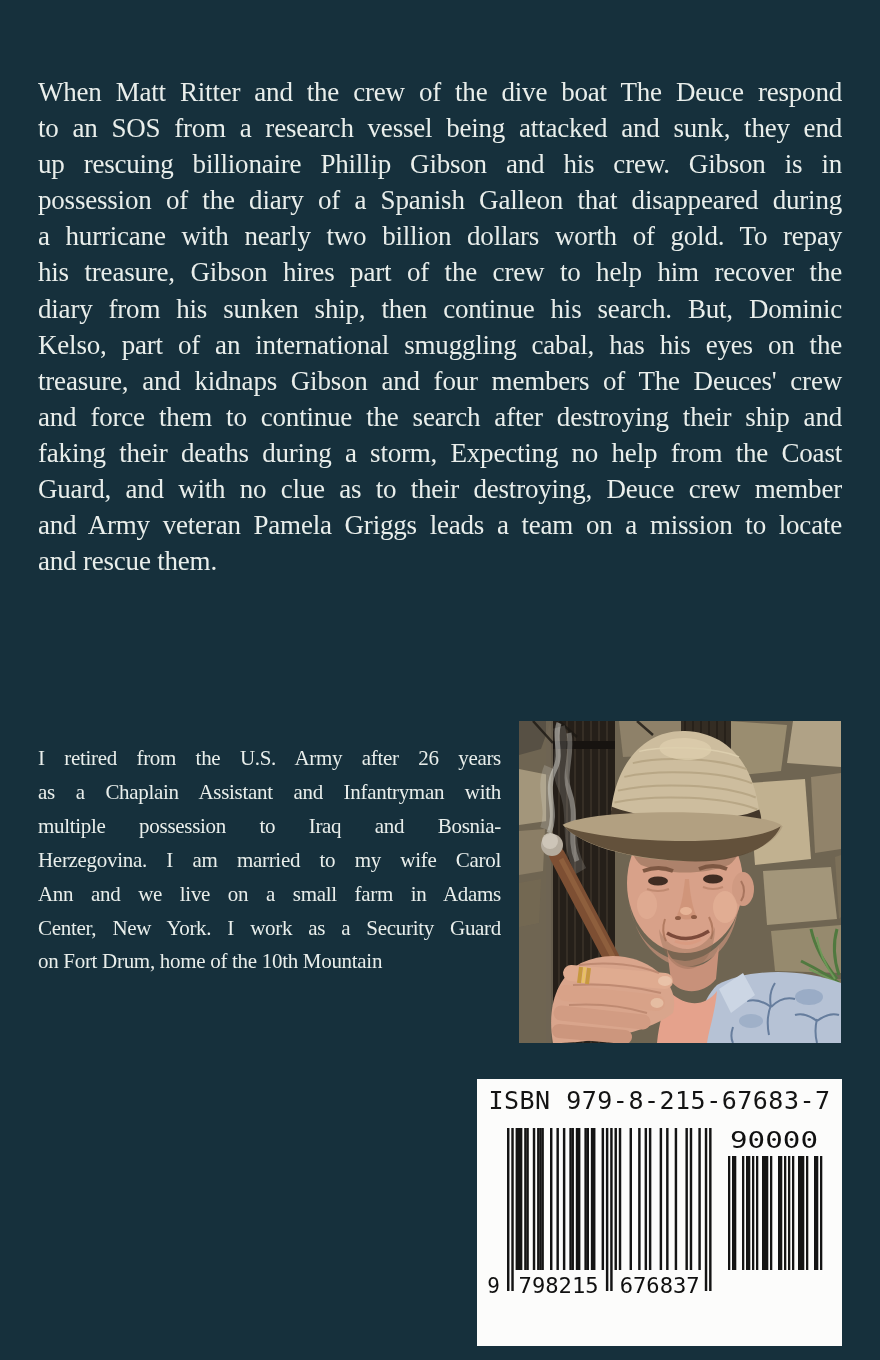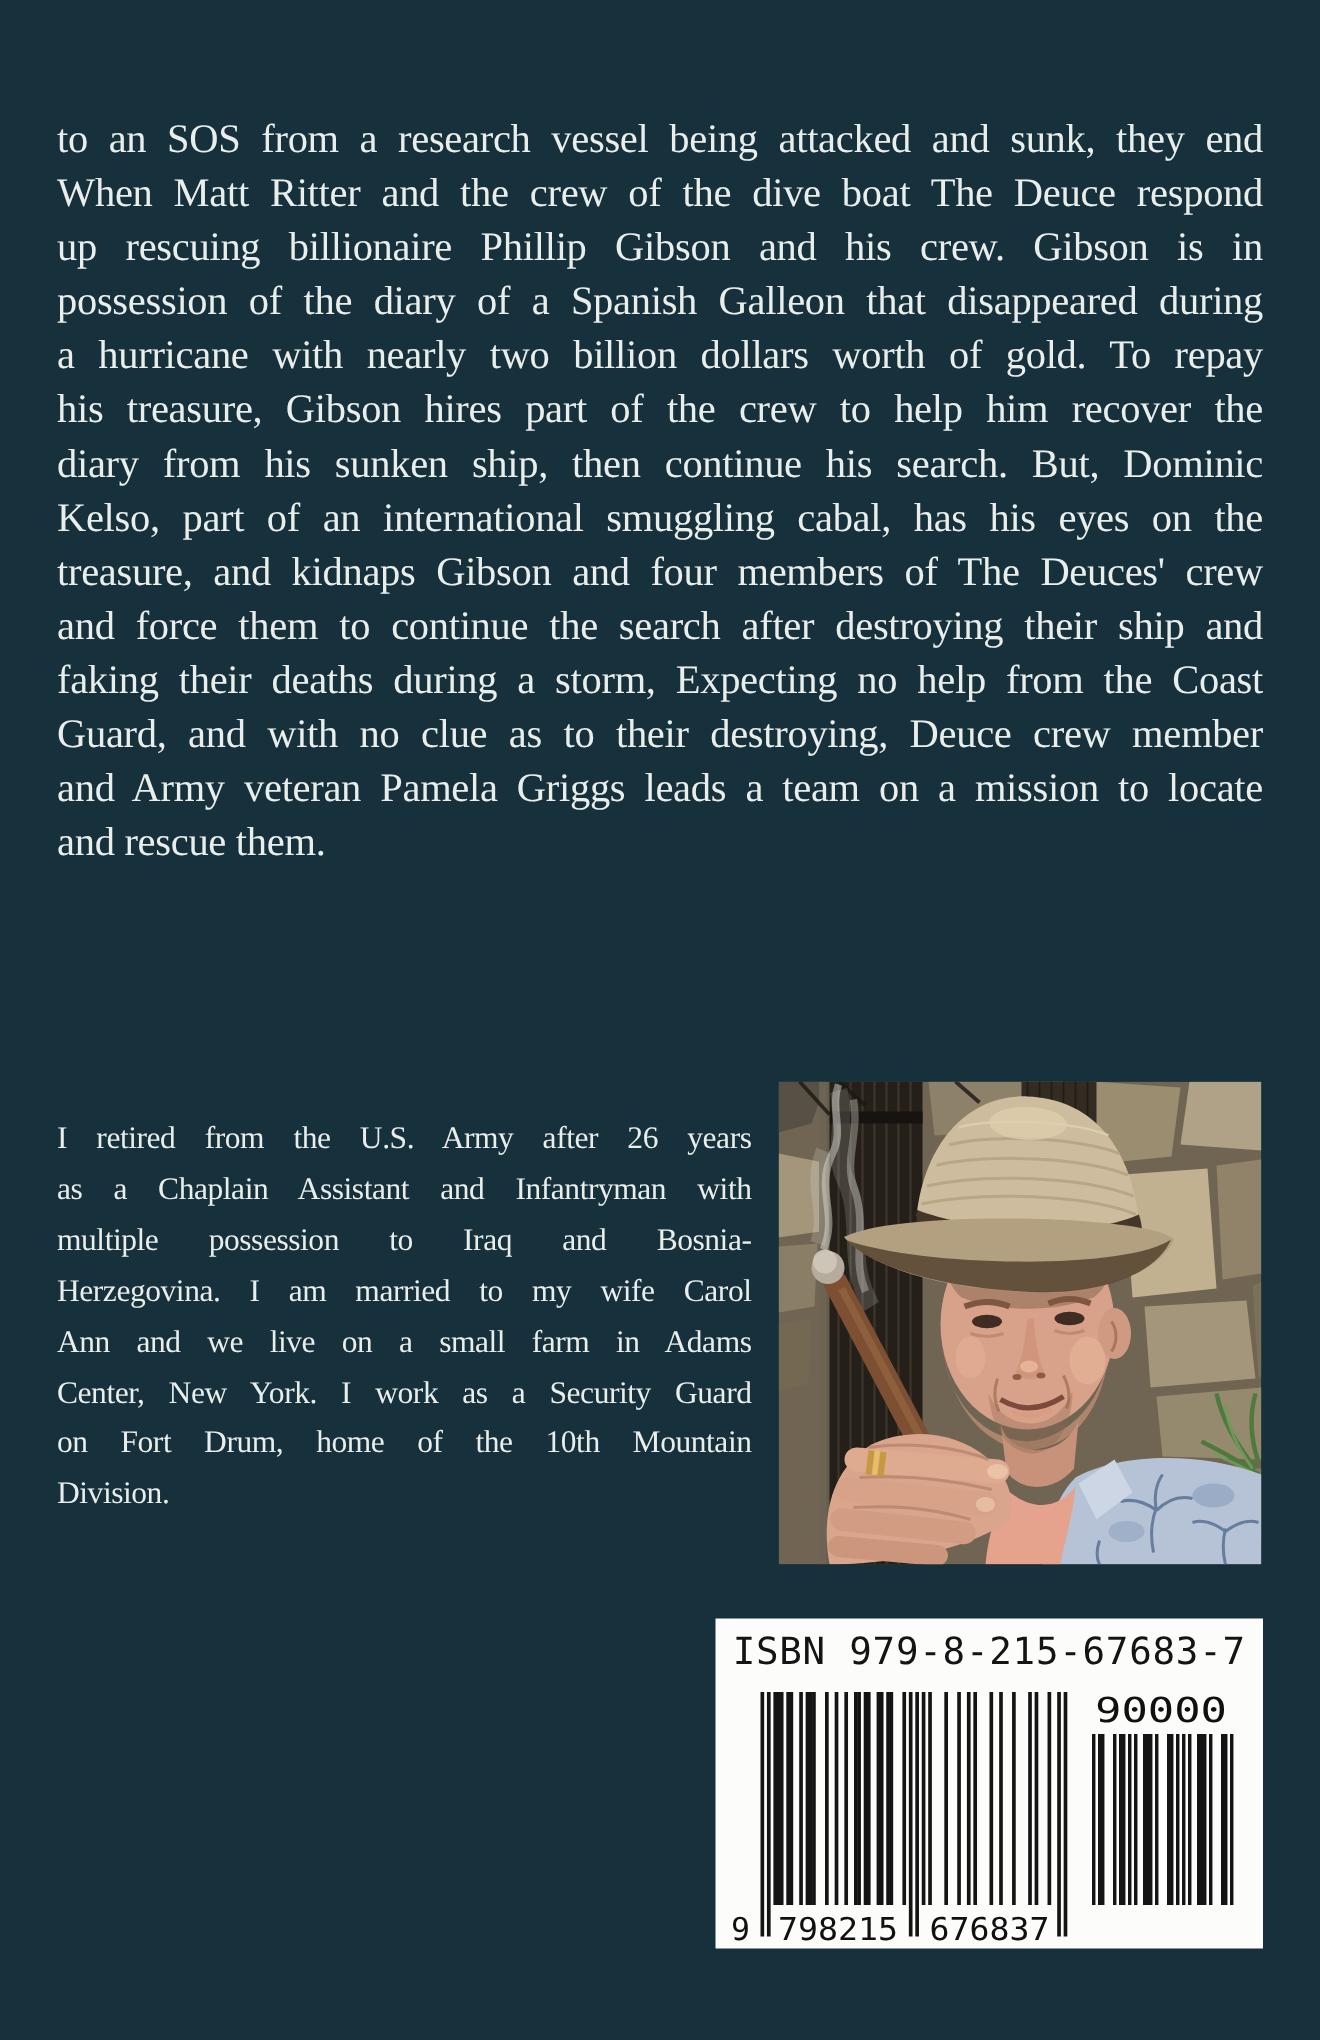--- a/index.html
+++ b/index.html
@@ -6,33 +6,33 @@
   .cover{position:relative;width:880px;height:1360px;background:#16303c;overflow:hidden;
          font-family:"Liberation Serif","DejaVu Serif",serif;color:#e9eeeb;}
   .synopsis{position:absolute;left:38px;top:74px;width:804px;
             font-size:27px;line-height:36.1px;letter-spacing:-0.2px;}
   .bio{position:absolute;left:38px;top:742px;width:463px;
        font-size:21px;line-height:33.9px;letter-spacing:-0.3px;}
   .jline{white-space:nowrap;overflow:visible;text-align:justify;text-align-last:justify;}
   .jline:last-child{text-align-last:left;}
   .photo{position:absolute;left:519px;top:721px;width:322px;height:322px;overflow:hidden;}
   .photo svg{display:block;}
-  .barcode-box{position:absolute;left:477px;top:1079px;width:365px;height:220px;background:#fcfcfb;}
+  .barcode-box{position:absolute;left:477px;top:1079px;width:365px;height:267px;background:#fcfcfb;}
   .isbn-label{height:36px;padding-top:7px;text-align:center;color:#141414;
               font-family:"DejaVu Sans Mono",monospace;font-size:25px;letter-spacing:0.5px;}
   #barcode-svg{display:block;margin:0 auto;}
 </style>
 </head>
 <body>
 
 <div class="cover" style="background: rgb(22, 48, 60); color: rgb(233, 238, 235);">
 
   <div class="synopsis">
+      <div class="jline">When Matt Ritter and the crew of the dive boat The Deuce respond</div>
       <div class="jline">to an SOS from a research vessel being attacked and sunk, they end</div>
-      <div class="jline">When Matt Ritter and the crew of the dive boat The Deuce respond</div>
       <div class="jline">up rescuing billionaire Phillip Gibson and his crew. Gibson is in</div>
       <div class="jline">possession of the diary of a Spanish Galleon that disappeared during</div>
       <div class="jline">a hurricane with nearly two billion dollars worth of gold. To repay</div>
       <div class="jline">his treasure, Gibson hires part of the crew to help him recover the</div>
       <div class="jline">diary from his sunken ship, then continue his search. But, Dominic</div>
       <div class="jline">Kelso, part of an international smuggling cabal, has his eyes on the</div>
       <div class="jline">treasure, and kidnaps Gibson and four members of The Deuces' crew</div>
       <div class="jline">and force them to continue the search after destroying their ship and</div>
       <div class="jline">faking their deaths during a storm, Expecting no help from the Coast</div>
       <div class="jline">Guard, and with no clue as to their destroying, Deuce crew member</div>
@@ -41,21 +41,20 @@
     </div>
 
   <div class="bio">
       <div class="jline">I retired from the U.S. Army after 26 years</div>
       <div class="jline">as a Chaplain Assistant and Infantryman with</div>
       <div class="jline">multiple possession to Iraq and Bosnia-</div>
       <div class="jline">Herzegovina. I am married to my wife Carol</div>
       <div class="jline">Ann and we live on a small farm in Adams</div>
       <div class="jline">Center, New York. I work as a Security Guard</div>
       <div class="jline">on Fort Drum, home of the 10th Mountain</div>
-      <div class="jline">Division.</div>
     </div>
 
   <div class="photo">
     <svg viewBox="0 0 322 322" width="322" height="322" preserveAspectRatio="none">
       <rect width="322" height="322" fill="#6f6552"></rect>
       <g>
         <polygon points="100,0 190,0 186,32 104,36" fill="#8e8169"></polygon>
         <polygon points="210,0 268,4 262,50 212,55" fill="#9a8d70"></polygon>
         <polygon points="274,0 322,0 322,46 268,42" fill="#b0a286"></polygon>
         <polygon points="230,62 286,58 292,138 236,144" fill="#c1b190"></polygon>

